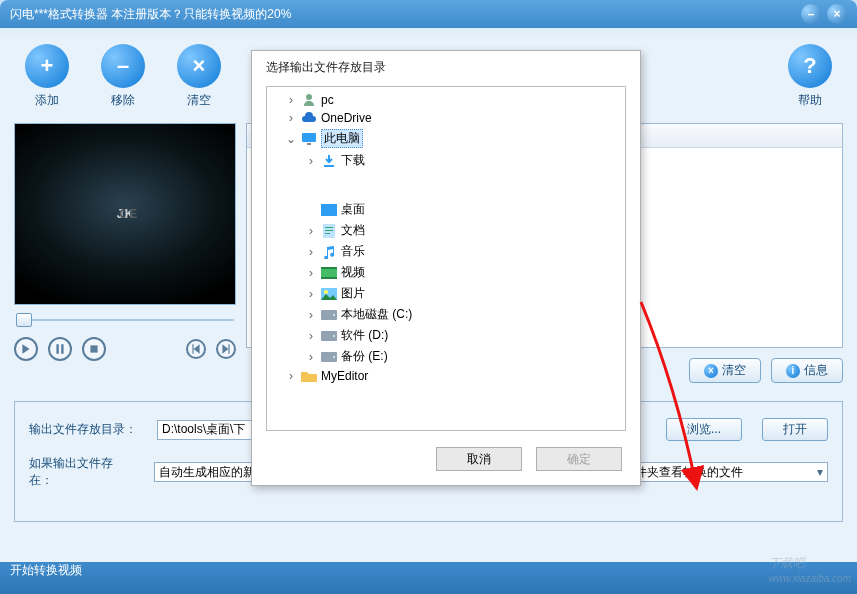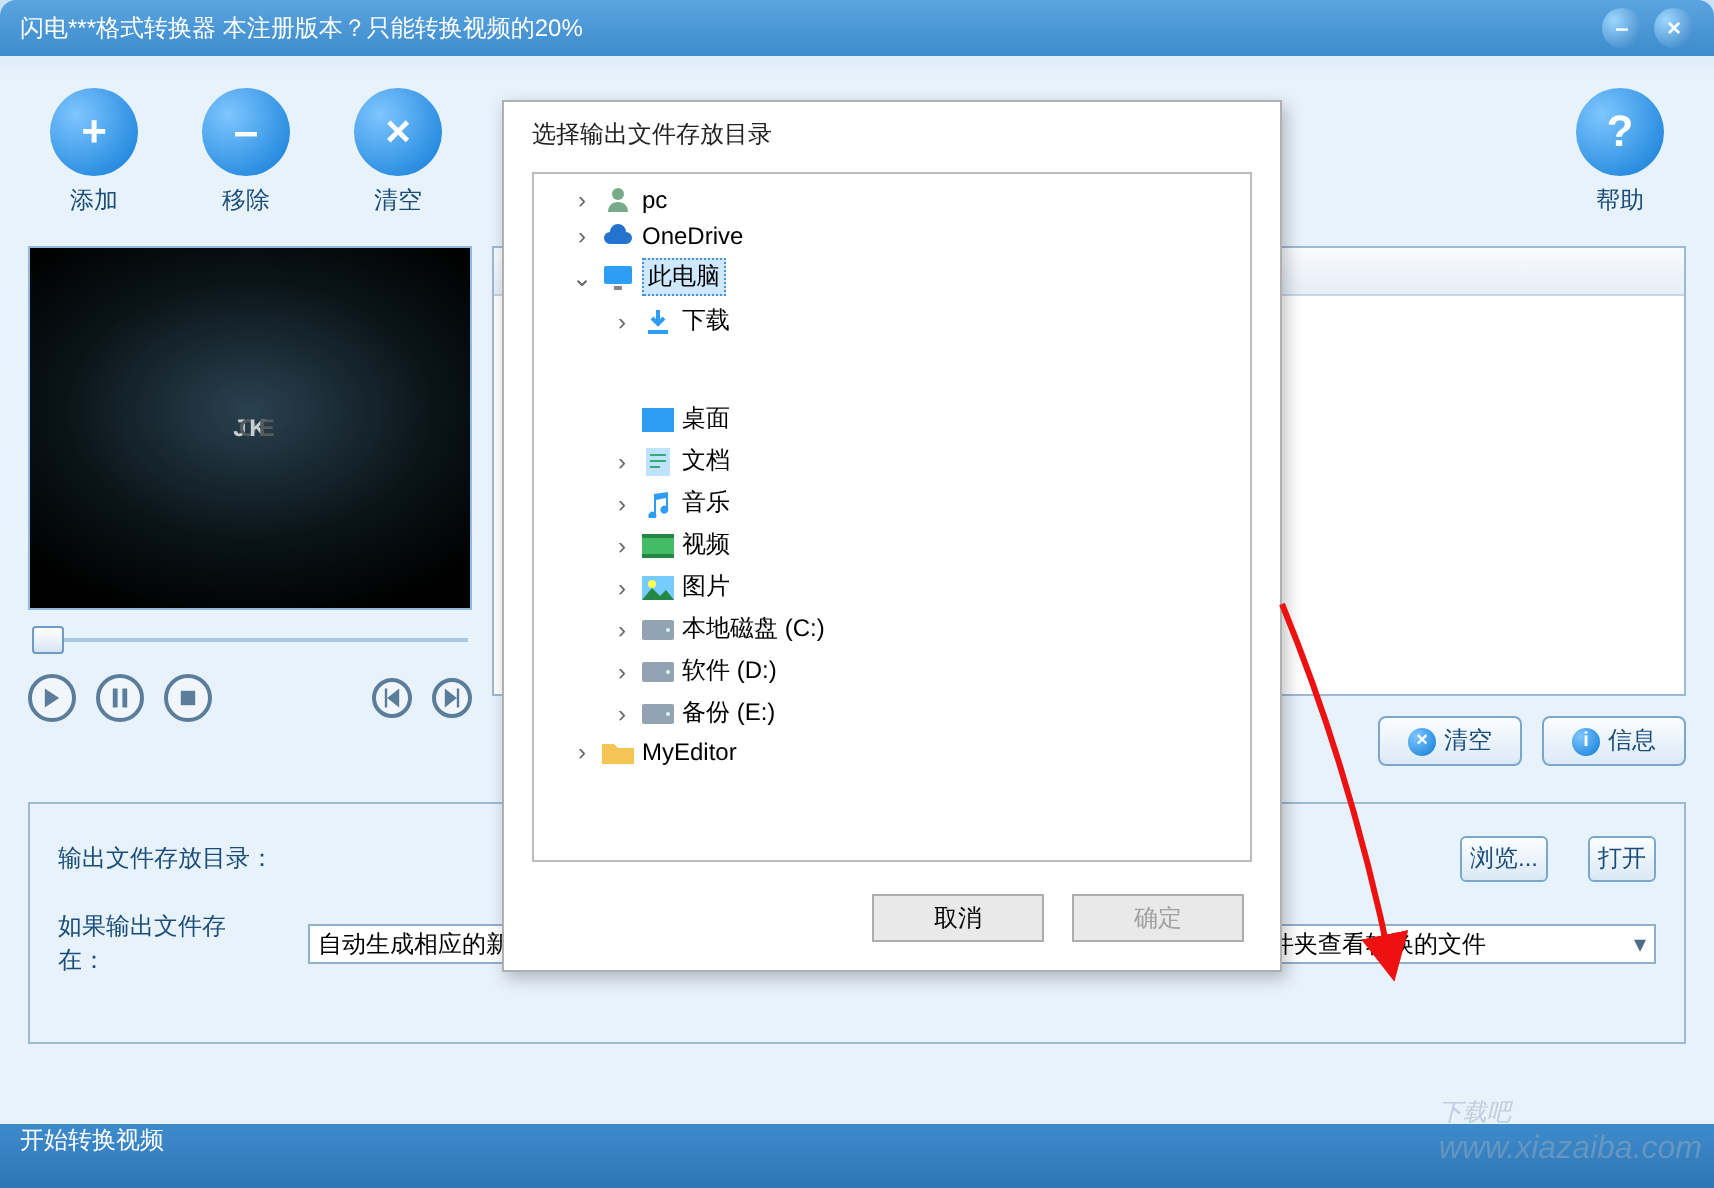--- a/index.html
+++ b/index.html
@@ -43,25 +43,25 @@
 .grid-actions { display: flex; justify-content: flex-end; gap: 10px; margin-top: 10px; }
 .action-btn { display: flex; align-items: center; gap: 4px; padding: 3px 14px; border: 1px solid #7aa7ce; border-radius: 4px; background: linear-gradient(#fbfdff,#dbe9f6); cursor: pointer; color: #1a4d7a; }
 .action-btn .mini-ic { width:14px; height:14px; border-radius:50%; background: radial-gradient(circle at 30% 30%, #7ec6ff, #0e7ad6); display:flex; align-items:center; justify-content:center; color:#fff; font-size:10px; font-weight:bold; }
 
 .bottom-panel { margin: 18px 14px 0 14px; border: 1px solid #9db9d3; background: #e8f2fb; padding: 16px 14px 18px 14px; position: relative; }
 .brow { display: flex; align-items: center; gap: 20px; margin-bottom: 14px; }
 .brow label { color: #1a4d7a; }
 .txt-in { border: 1px solid #8fb0cd; background: #fff; padding: 2px 4px; height: 20px; }
 .sel { border: 1px solid #8fb0cd; background: #fff; height: 20px; padding: 0 20px 0 4px; position: relative; display: inline-flex; align-items: center; }
 .sel::after { content: "▾"; position: absolute; right: 4px; color: #4b6d8c; }
-.btn-sm { padding: 2px 4px; border: 1px solid #7aa7ce; border-radius: 3px; background: linear-gradient(#fbfdff,#dbe9f6); cursor: pointer; color: #1a4d7a; }
+.btn-sm { padding: 2px 20px; border: 1px solid #7aa7ce; border-radius: 3px; background: linear-gradient(#fbfdff,#dbe9f6); cursor: pointer; color: #1a4d7a; }
 
 .statusbar { position: absolute; left: 0; right: 0; bottom: 0; height: 32px; background: linear-gradient(#3e8bcc,#2e76b5); color: #fff; display: flex; align-items: flex-start; padding: 0 10px; font-size: 12px; }
 .watermark { position: absolute; right: 6px; bottom: 10px; color: rgba(150,170,190,.5); font-size: 22px; font-style: italic; font-family: "Comic Sans MS", cursive; pointer-events: none; }
-.watermark small { display:block; font-size:16px; text-align:right; }
+.watermark small { display:block; font-size:10px; text-align:right; }
 
 
 .modal-backdrop { position: absolute; inset: 0; }
 .modal { position: absolute; left: 251px; top: 50px; width: 390px; height: 436px; background: #fff; border: 1px solid #b0b0b0; box-shadow: 2px 3px 8px rgba(0,0,0,.25); display: flex; flex-direction: column; }
 .modal-title { display: flex; align-items: center; padding: 8px 10px 4px 12px; font-size: 12px; }
 .modal-title .spacer { flex: 1; }
 .modal-close { cursor: pointer; font-size: 14px; padding: 0 4px; }
 .modal-sub { padding: 8px 14px 10px 14px; color: #222; }
 .tree-wrap { flex: 1; border: 1px solid #bcbcbc; margin: 0 14px; overflow: auto; padding: 4px 0; }
 .tree ul { list-style: none; padding-left: 18px; }
@@ -176,20 +176,21 @@
           <span>信息</span>
         </div>
       </div>
     </div>
   </div>
 </div>
 
 <div class="bottom-panel">
   <div class="brow">
     <label>输出文件存放目录：</label>
+    <input class="txt-in" style="width: 120px;" value="D:\tools\桌面\下">
     <span style="flex:1"></span>
     <button class="btn-sm">浏览...</button>
     <button class="btn-sm">打开</button>
   </div>
   <div class="brow">
     <label>如果输出文件存在：</label>
     <div class="sel" style="width:250px">
         <span>自动生成相应的新文件名</span>
       </div>
     <span style="width:20px"></span>

